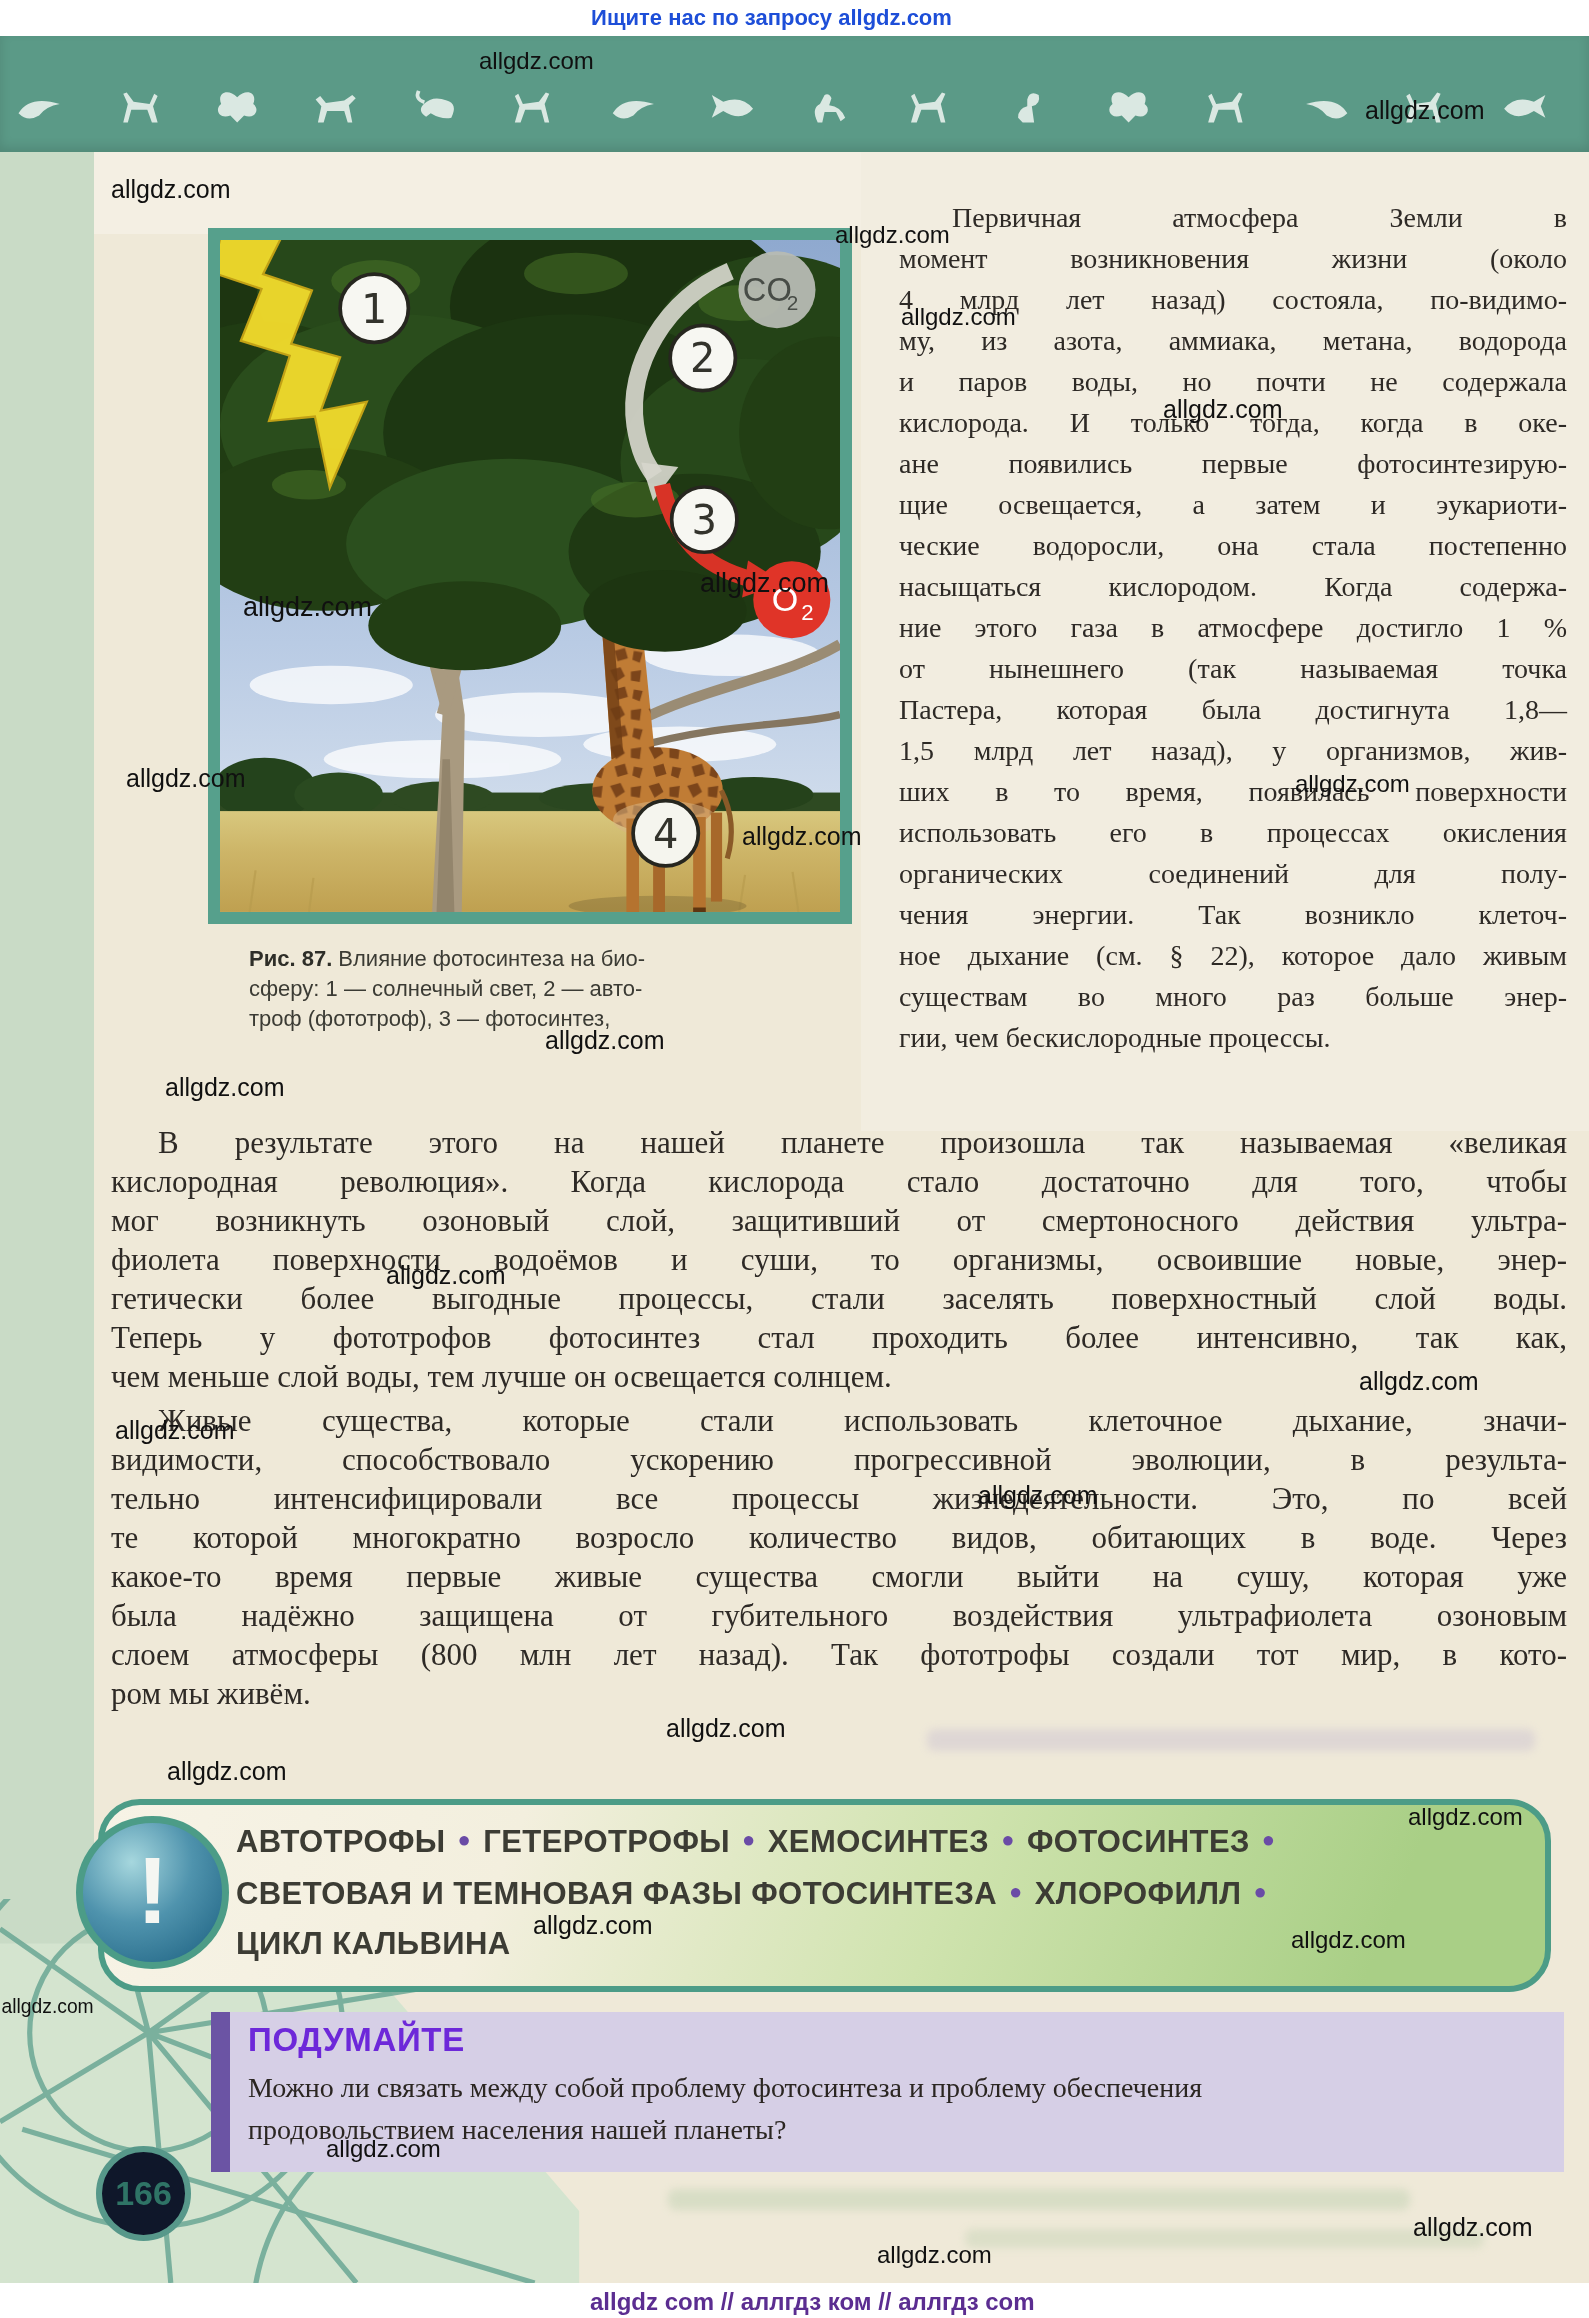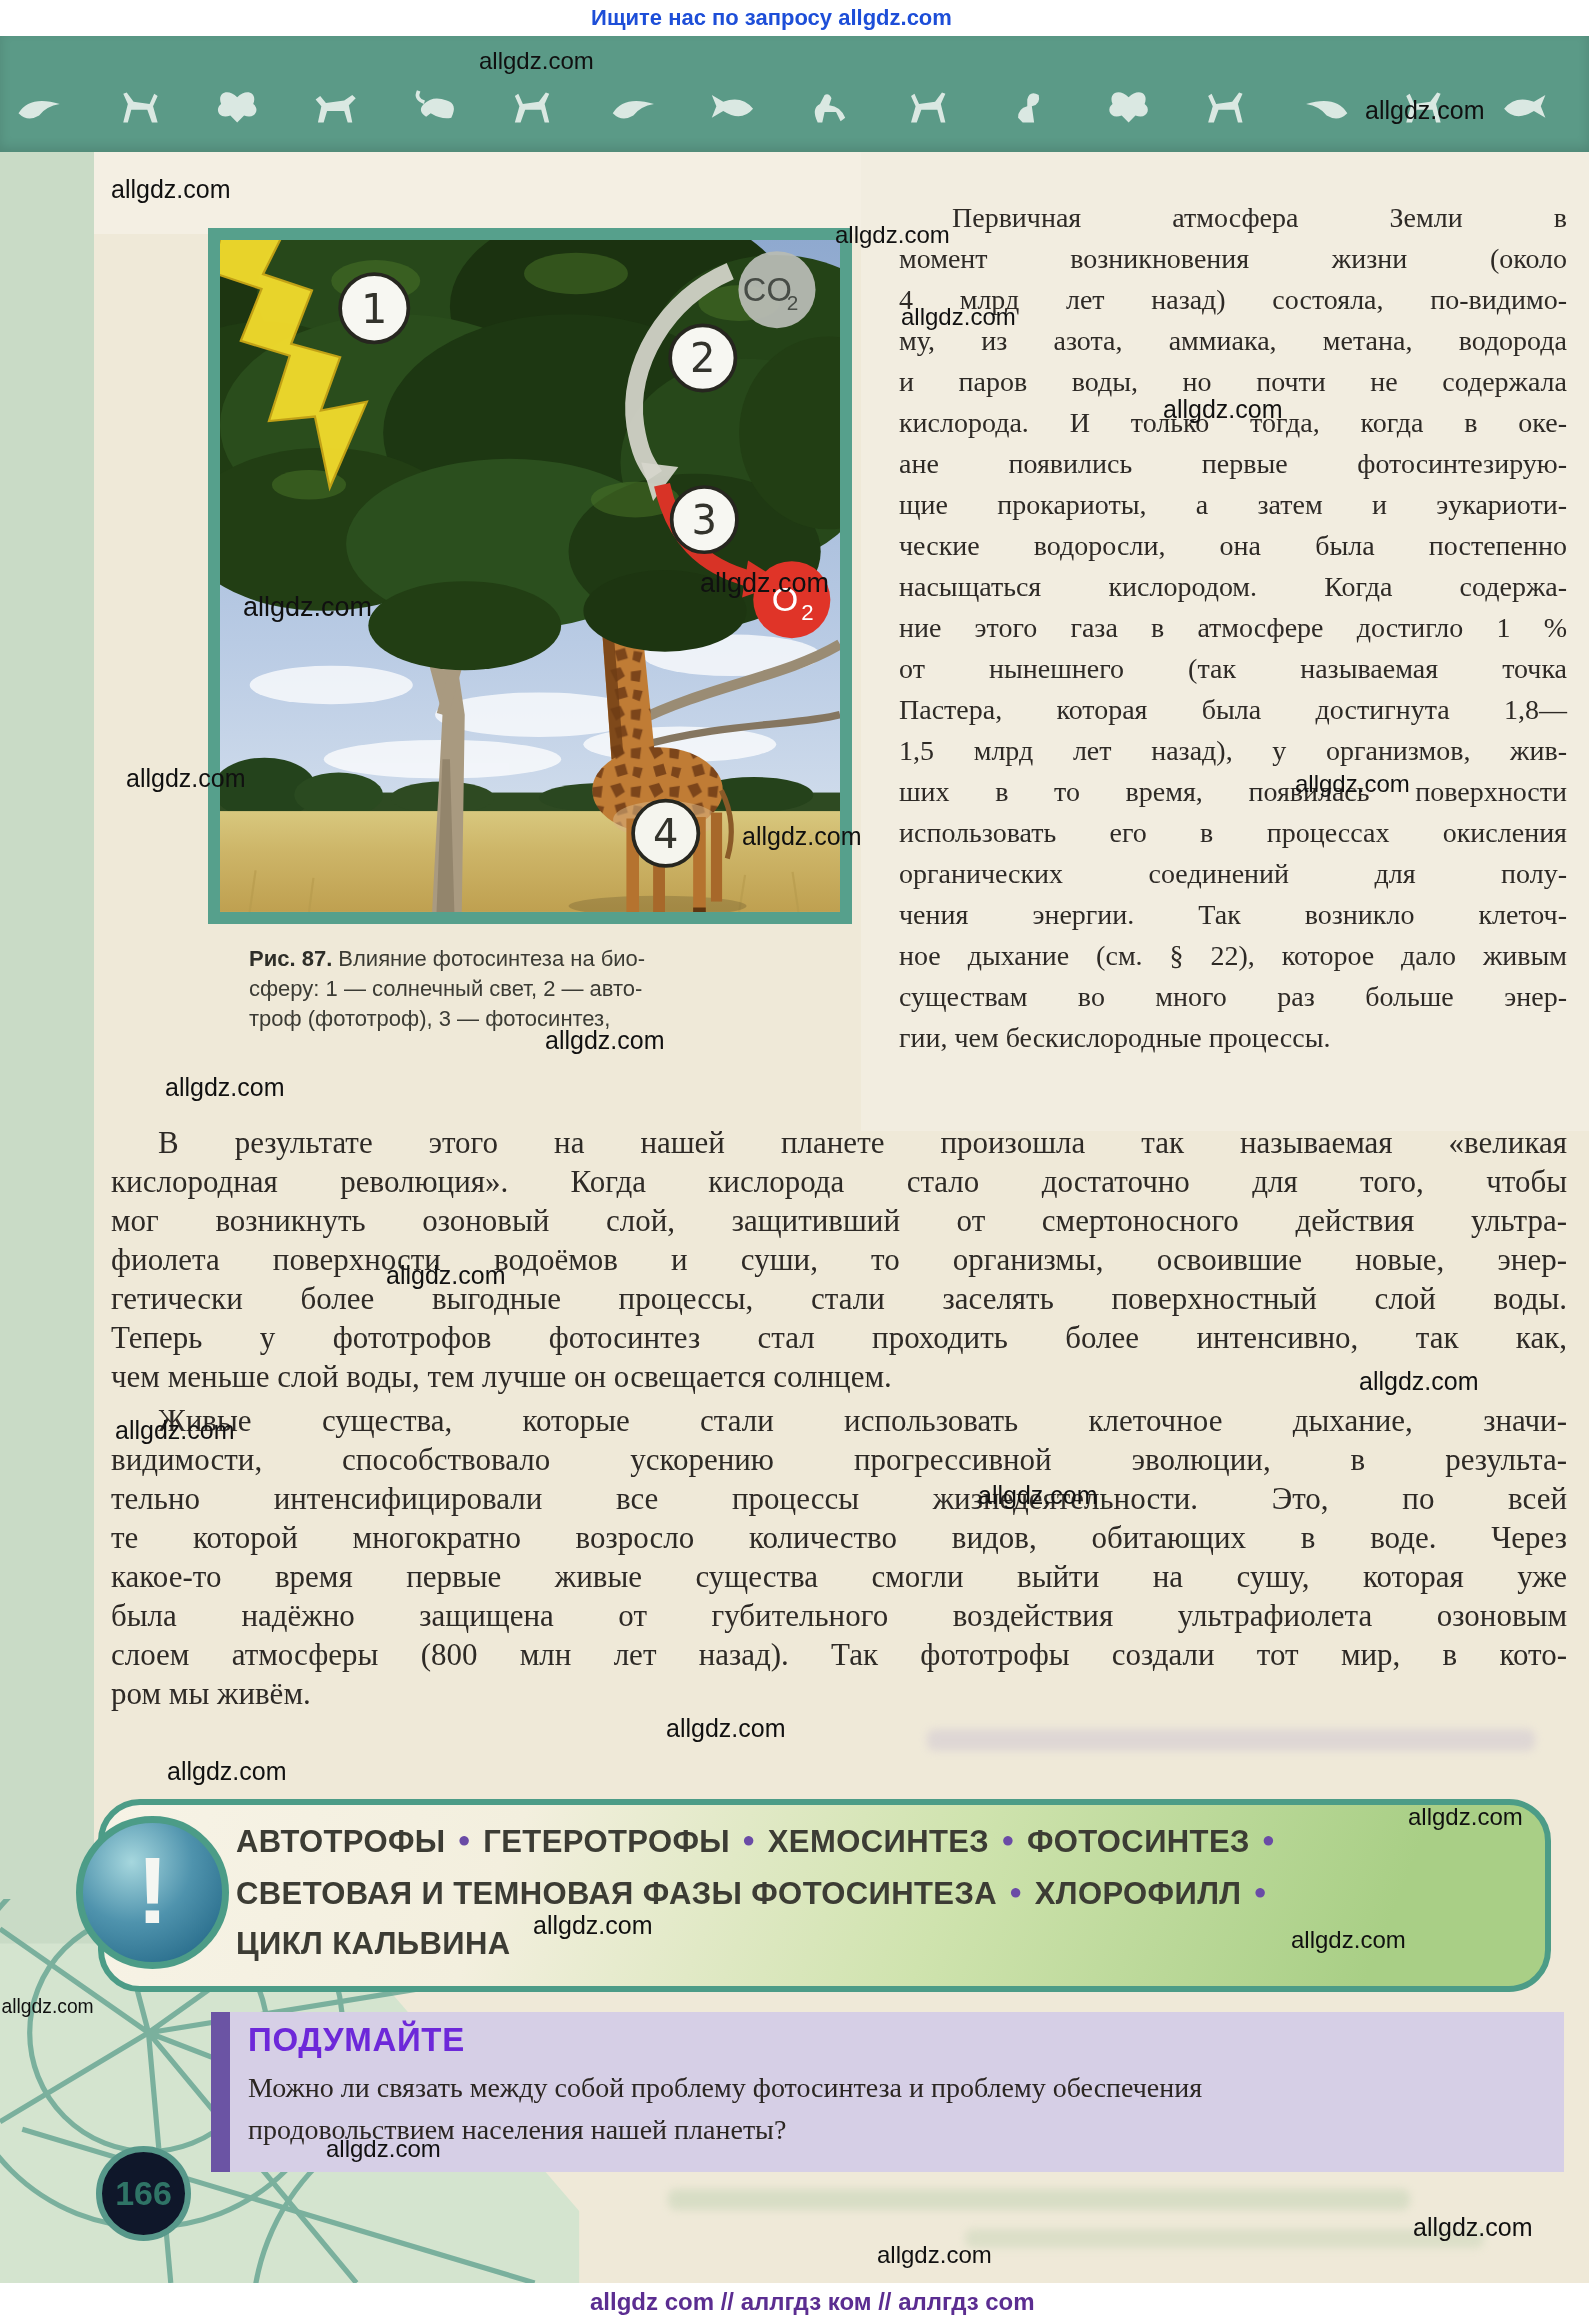--- a/index.html
+++ b/index.html
@@ -289,22 +289,22 @@
   </div>
 
 <div class="abs rcol" id="rcol">
     <div class="rline ind">Первичная атмосфера Земли в</div>
     <div class="rline">момент возникновения жизни (около</div>
     <div class="rline">4 млрд лет назад) состояла, по-видимо-</div>
     <div class="rline">му, из азота, аммиака, метана, водорода</div>
     <div class="rline">и паров воды, но почти не содержала</div>
     <div class="rline">кислорода. И только тогда, когда в оке-</div>
     <div class="rline">ане появились первые фотосинтезирую-</div>
-    <div class="rline">щие прокариоты, а затем и эукариоти-</div>
-    <div class="rline">ческие водоросли, она была постепенно</div>
+    <div class="rline">щие освещается, а затем и эукариоти-</div>
+    <div class="rline">ческие водоросли, она стала постепенно</div>
     <div class="rline">насыщаться кислородом. Когда содержа-</div>
     <div class="rline">ние этого газа в атмосфере достигло 1 %</div>
     <div class="rline">от нынешнего (так называемая точка</div>
     <div class="rline">Пастера, которая была достигнута 1,8—</div>
     <div class="rline">1,5 млрд лет назад), у организмов, жив-</div>
     <div class="rline">ших в то время, появилась поверхности</div>
     <div class="rline">использовать его в процессах окисления</div>
     <div class="rline">органических соединений для полу-</div>
     <div class="rline">чения энергии. Так возникло клеточ-</div>
     <div class="rline">ное дыхание (см. § 22), которое дало живым</div>

